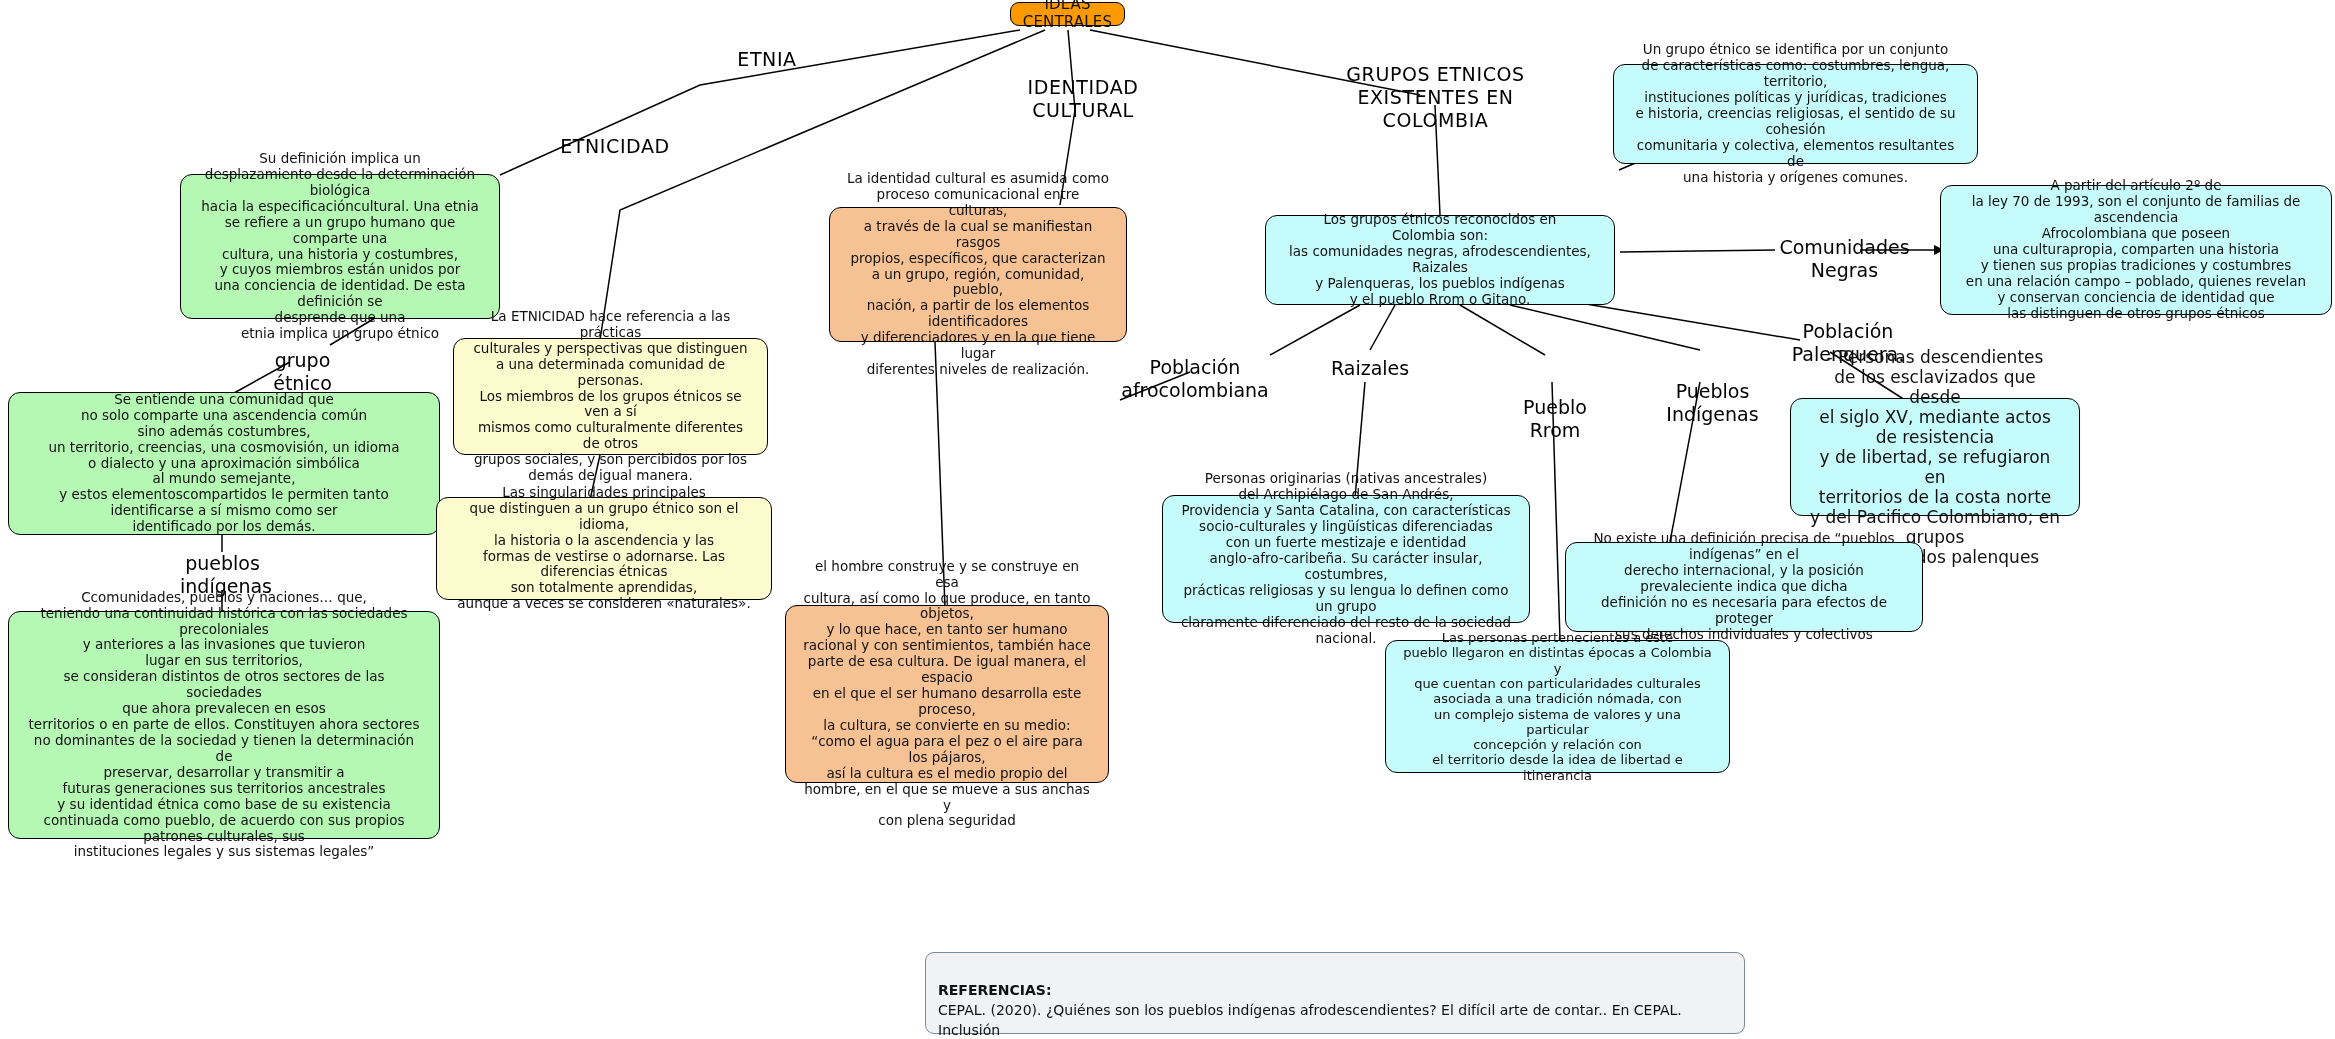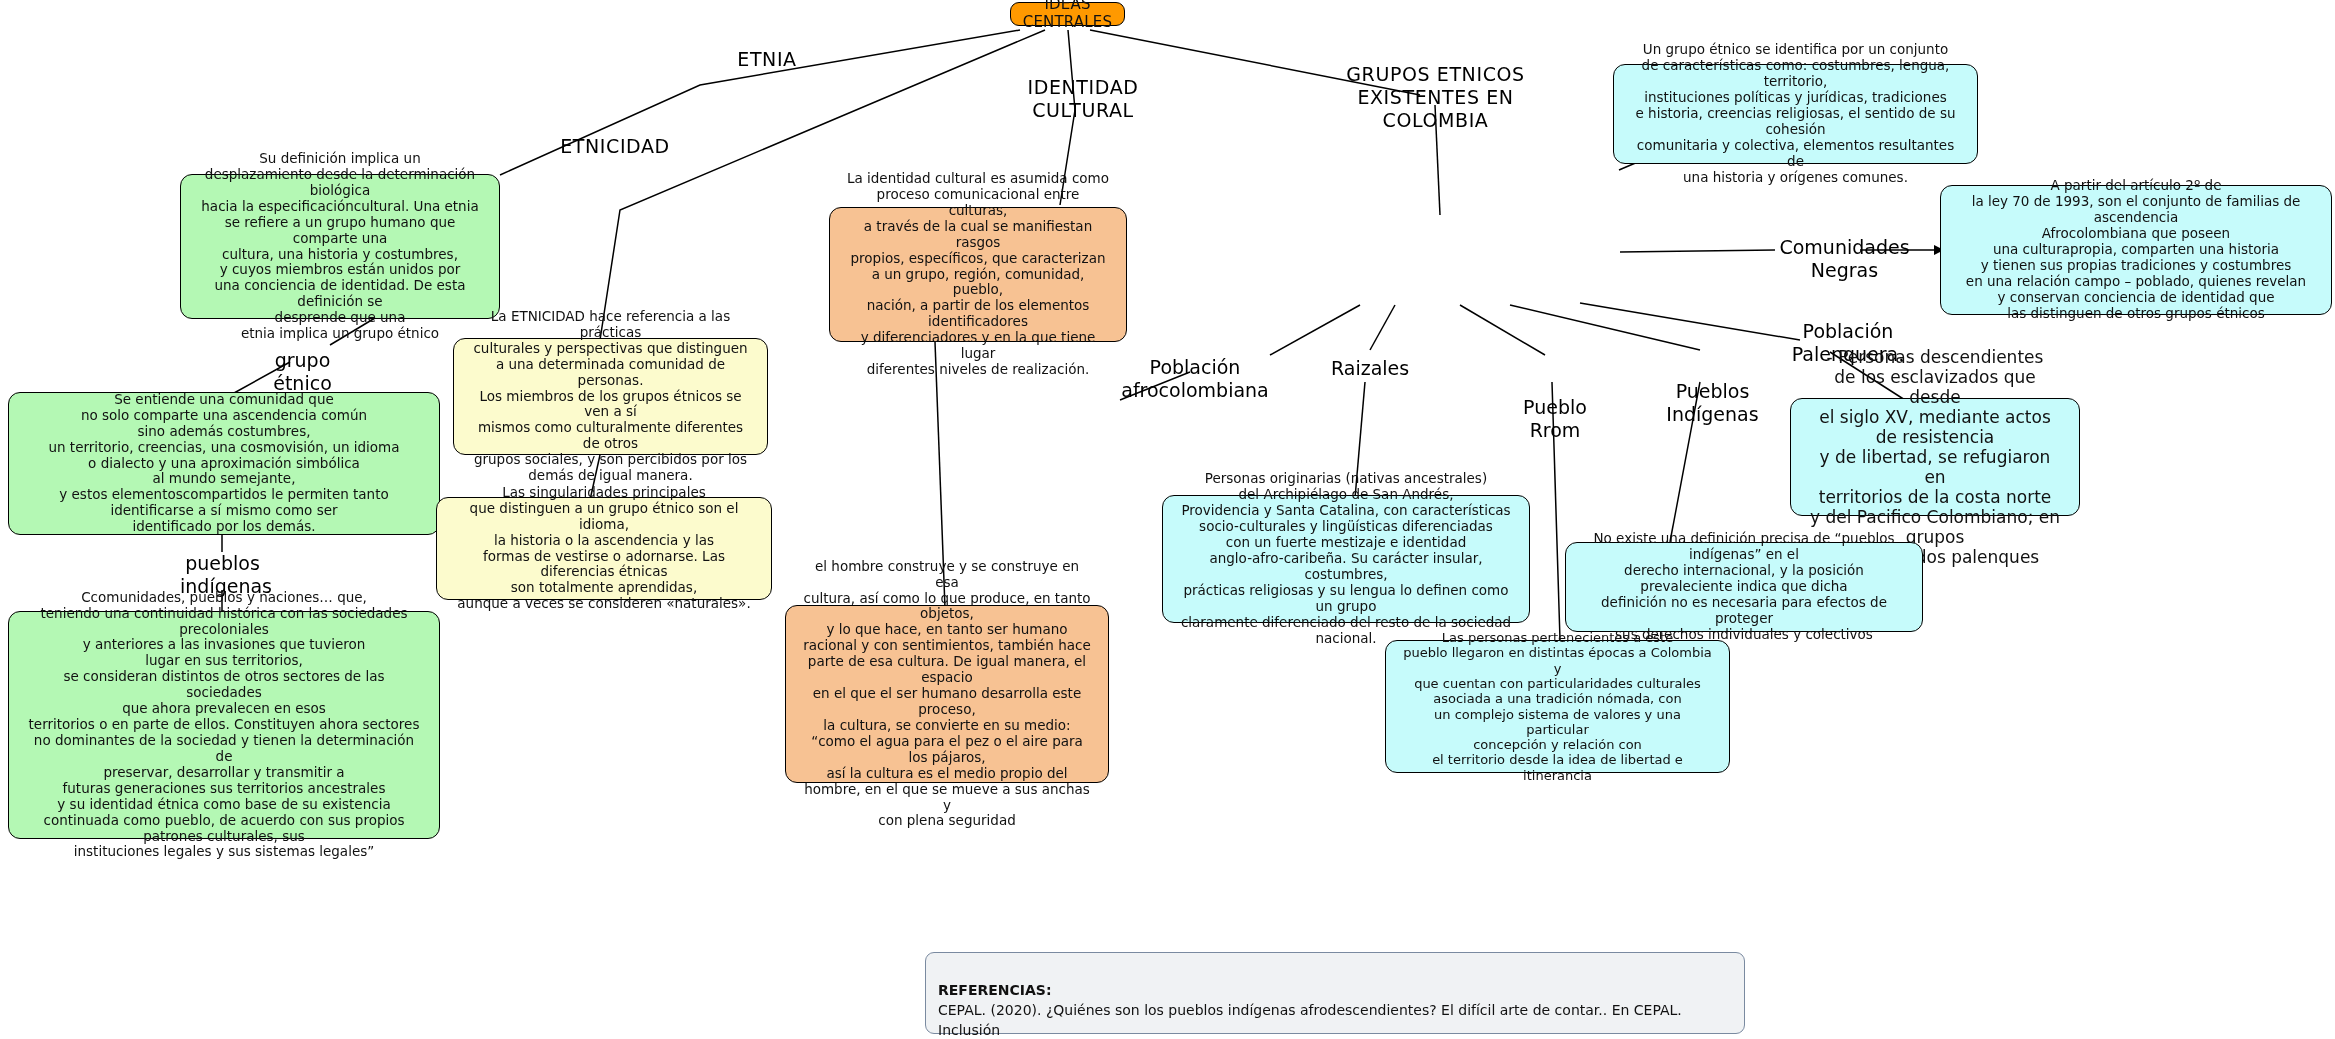--- a/index.html
+++ b/index.html
@@ -225,20 +225,27 @@
 racional y con sentimientos, también hace
 parte de esa cultura. De igual manera, el espacio
 en el que el ser humano desarrolla este proceso,
 la cultura, se convierte en su medio:
 “como el agua para el pez o el aire para los pájaros,
 así la cultura es el medio propio del
 hombre, en el que se mueve a sus anchas y
 con plena seguridad</span>
   </div>
 
+  <div class="node cyan" style="left:1265px; top:215px; width:350px; height:90px; font-size:13.5px;">
+    <span>Los grupos étnicos reconocidos en
+Colombia son:
+las comunidades negras, afrodescendientes, Raizales
+y Palenqueras, los pueblos indígenas
+y el pueblo Rrom o Gitano.</span>
+  </div>
 
   <div class="node cyan" style="left:1613px; top:64px; width:365px; height:100px; font-size:13.5px;">
     <span>Un grupo étnico se identifica por un conjunto
 de características como: costumbres, lengua, territorio,
 instituciones políticas y jurídicas, tradiciones
 e historia, creencias religiosas, el sentido de su cohesión
 comunitaria y colectiva, elementos resultantes de
 una historia y orígenes comunes.</span>
   </div>
 

